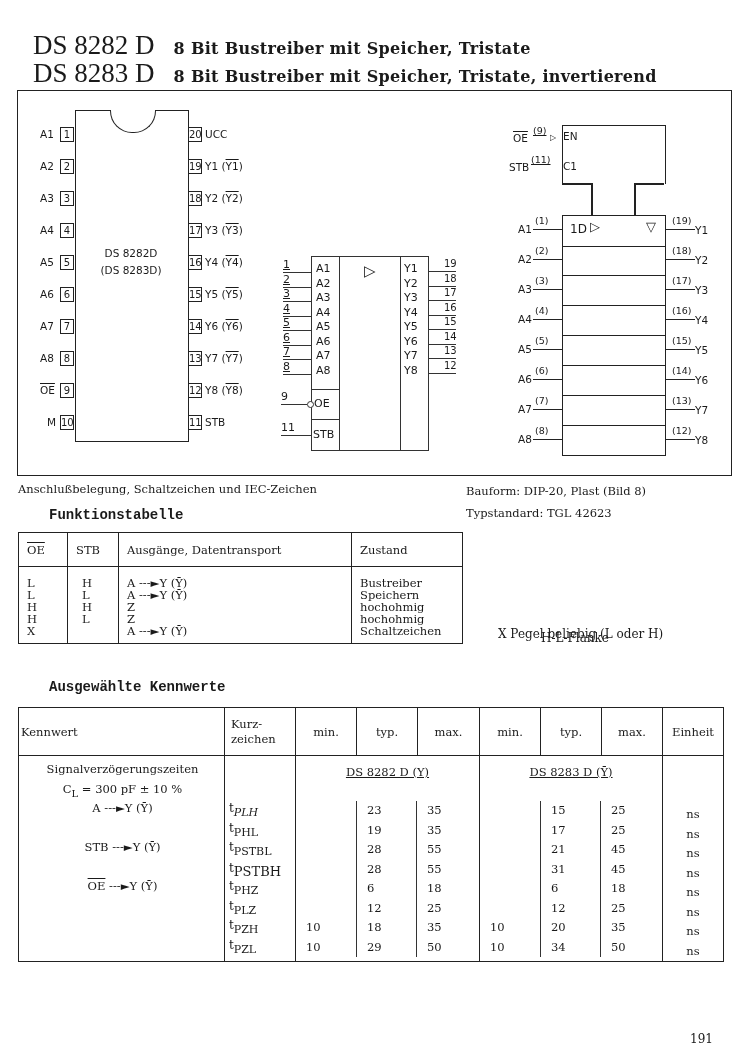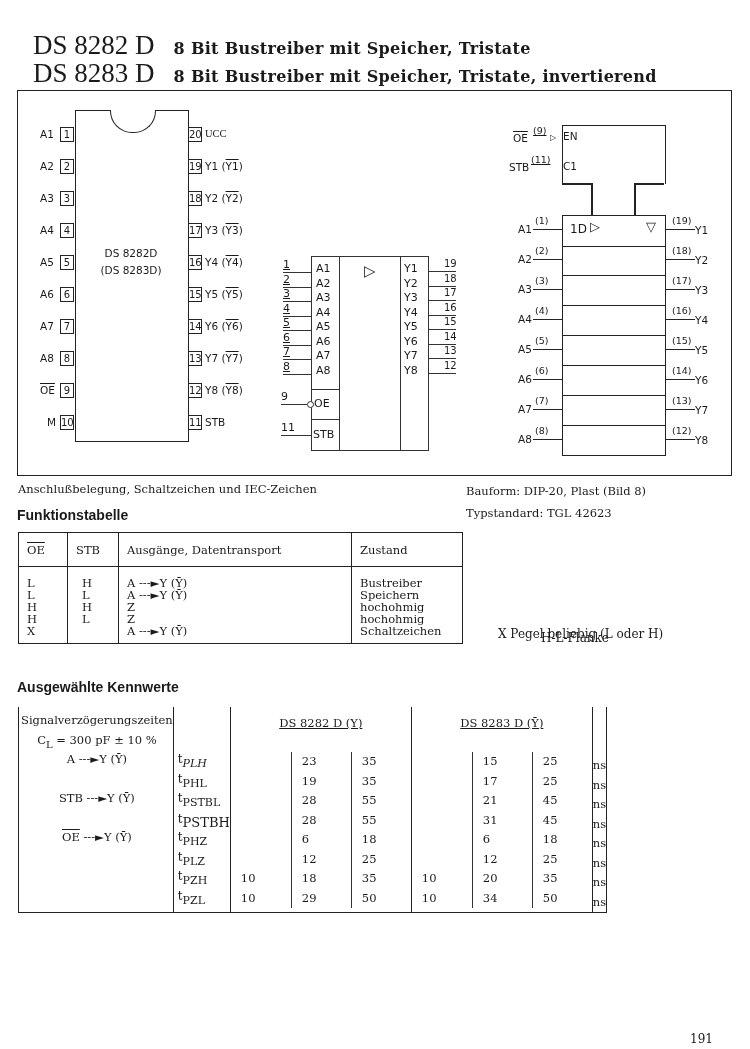--- a/index.html
+++ b/index.html
@@ -8,21 +8,21 @@
   .abs { position:absolute; }
   .title-line { position:absolute; left:33px; white-space:nowrap; }
   .title-part { font-family:"Liberation Serif", serif; font-size:27px; letter-spacing:0px; }
   .title-desc { font-family:"DejaVu Serif", serif; font-weight:bold; font-size:16px; margin-left:14px; letter-spacing:0.3px; }
   .ov { text-decoration:overline; }
   .diagram-frame { position:absolute; left:17px; top:90px; width:713px; height:384px; border:1.5px solid #222; border-top:1.5px solid #222; }
   .sans { font-family:"DejaVu Sans", sans-serif; }
   .pin-label { position:absolute; font-family:"DejaVu Sans", sans-serif; font-size:10.5px; white-space:nowrap; }
   .pin-box { position:absolute; width:12px; height:13px; border:1.5px solid #222; font-family:"DejaVu Sans", sans-serif; font-size:10px; line-height:13px; text-align:center; background:#fff; }
   .caption { position:absolute; font-family:"DejaVu Serif", serif; font-size:11.5px; white-space:nowrap; }
-  .heading { position:absolute; font-family:Liberation Sans, sans-serif; font-weight:bold; font-size:14px; white-space:nowrap; }
+  .heading { position:absolute; font-family:Liberation Mono, monospace; font-weight:bold; font-size:14px; white-space:nowrap;margin-left:32px; }
   table.ft { position:absolute; left:18px; top:532px; border-collapse:collapse; font-family:"DejaVu Serif", serif; font-size:11.5px; }
   table.ft td, table.ft th { border:1.5px solid #222; font-weight:normal; text-align:left; vertical-align:top; padding:0 8px; }
   table.ft th { height:33px; vertical-align:middle; }
   .cell-lines div { line-height:12px; height:12px; }
   table.kw { position:absolute; left:18px; top:707px; border-collapse:collapse; font-family:"DejaVu Serif", serif; font-size:11.5px; }
   table.kw td { border-left:1.5px solid #222; border-right:1.5px solid #222; padding:0; vertical-align:top; }
   table.kw tr.hdr td { border:1.5px solid #222; height:47px; vertical-align:middle; text-align:center; }
   table.kw tr.last td { border-bottom:1.5px solid #222; }
   .kw-row { height:19.5px; line-height:19.5px; white-space:nowrap; }
   .sub { font-size:10px; position:relative; top:4px; }
@@ -67,21 +67,21 @@
       <div class="pin-label" style="left:40px;top:320px;">A7</div>
       <div class="pin-box" style="left:60px;top:351px;">8</div>
       <div class="pin-label" style="left:40px;top:352px;">A8</div>
       <div class="pin-box" style="left:60px;top:383px;">9</div>
       <div class="pin-label ov" style="left:40px;top:384px;">OE</div>
       <div class="pin-box" style="left:60px;top:415px;">10</div>
       <div class="pin-label" style="left:47px;top:416px;">M</div>
     </div>
   <div id="right-pins">
       <div class="pin-box" style="left:188px;top:127px;">20</div>
-      <div class="pin-label" style="left:205px;top:128px;font-family:Liberation Serif, serif;"><span>UCC</span></div>
+      <div class="pin-label" style="left:205px;top:128px;"><span>UCC</span></div>
       <div class="pin-box" style="left:188px;top:159px;">19</div>
       <div class="pin-label" style="left:205px;top:160px;"><span>Y1</span> (<span class="ov">Y1</span>)</div>
       <div class="pin-box" style="left:188px;top:191px;">18</div>
       <div class="pin-label" style="left:205px;top:192px;"><span>Y2</span> (<span class="ov">Y2</span>)</div>
       <div class="pin-box" style="left:188px;top:223px;">17</div>
       <div class="pin-label" style="left:205px;top:224px;"><span>Y3</span> (<span class="ov">Y3</span>)</div>
       <div class="pin-box" style="left:188px;top:255px;">16</div>
       <div class="pin-label" style="left:205px;top:256px;"><span>Y4</span> (<span class="ov">Y4</span>)</div>
       <div class="pin-box" style="left:188px;top:287px;">15</div>
       <div class="pin-label" style="left:205px;top:288px;"><span>Y5</span> (<span class="ov">Y5</span>)</div>
@@ -289,20 +289,34 @@
 </tbody>
   </table>
 
 <div class="caption" style="left:498px;top:627px;font-size:12px;">X Pegel beliebig (L oder H)</div>
 <div class="caption" style="left:541px;top:631px;font-size:12px;">H-L-Flanke</div>
 
 <div class="heading" style="left:17px;top:679px;">Ausgewählte Kennwerte</div>
 
 <table class="kw">
   <tbody>
+      <tr class="hdr">
+    <td style="width:203px;text-align:left;padding-left:2px;">Kennwert</td>
+    <td style="width:64px;text-align:left;padding-left:6px;line-height:15px;">
+      <div>Kurz-</div>
+      <div>zeichen</div>
+    </td>
+    <td style="width:60px;">min.</td>
+    <td style="width:60px;">typ.</td>
+    <td style="width:61px;">max.</td>
+    <td style="width:60px;">min.</td>
+    <td style="width:60px;">typ.</td>
+    <td style="width:60px;">max.</td>
+    <td style="width:60px;">Einheit</td>
+  </tr>
   <tr class="last">
     <td style="padding-left:2px;padding-top:4px;text-align:center;" id="kw-col-kennwert">
           <div class="kw-row">Signalverzögerungszeiten</div>
           <div class="kw-row"><span>C</span><span class="sub">L</span><span> = 300 pF ± 10 %</span></div>
           <div class="kw-row" style="height:19.5px;">A ---►Y (Ȳ)</div>
           <div class="kw-row" style="height:19.5px;"></div>
           <div class="kw-row" style="height:19.5px;">STB ---►Y (Ȳ)</div>
           <div class="kw-row" style="height:19.5px;"></div>
           <div class="kw-row" style="height:19.5px;"><span class="ov">OE</span> ---►Y (Ȳ)</div>
           <div class="kw-row" style="height:19.5px;"></div>

